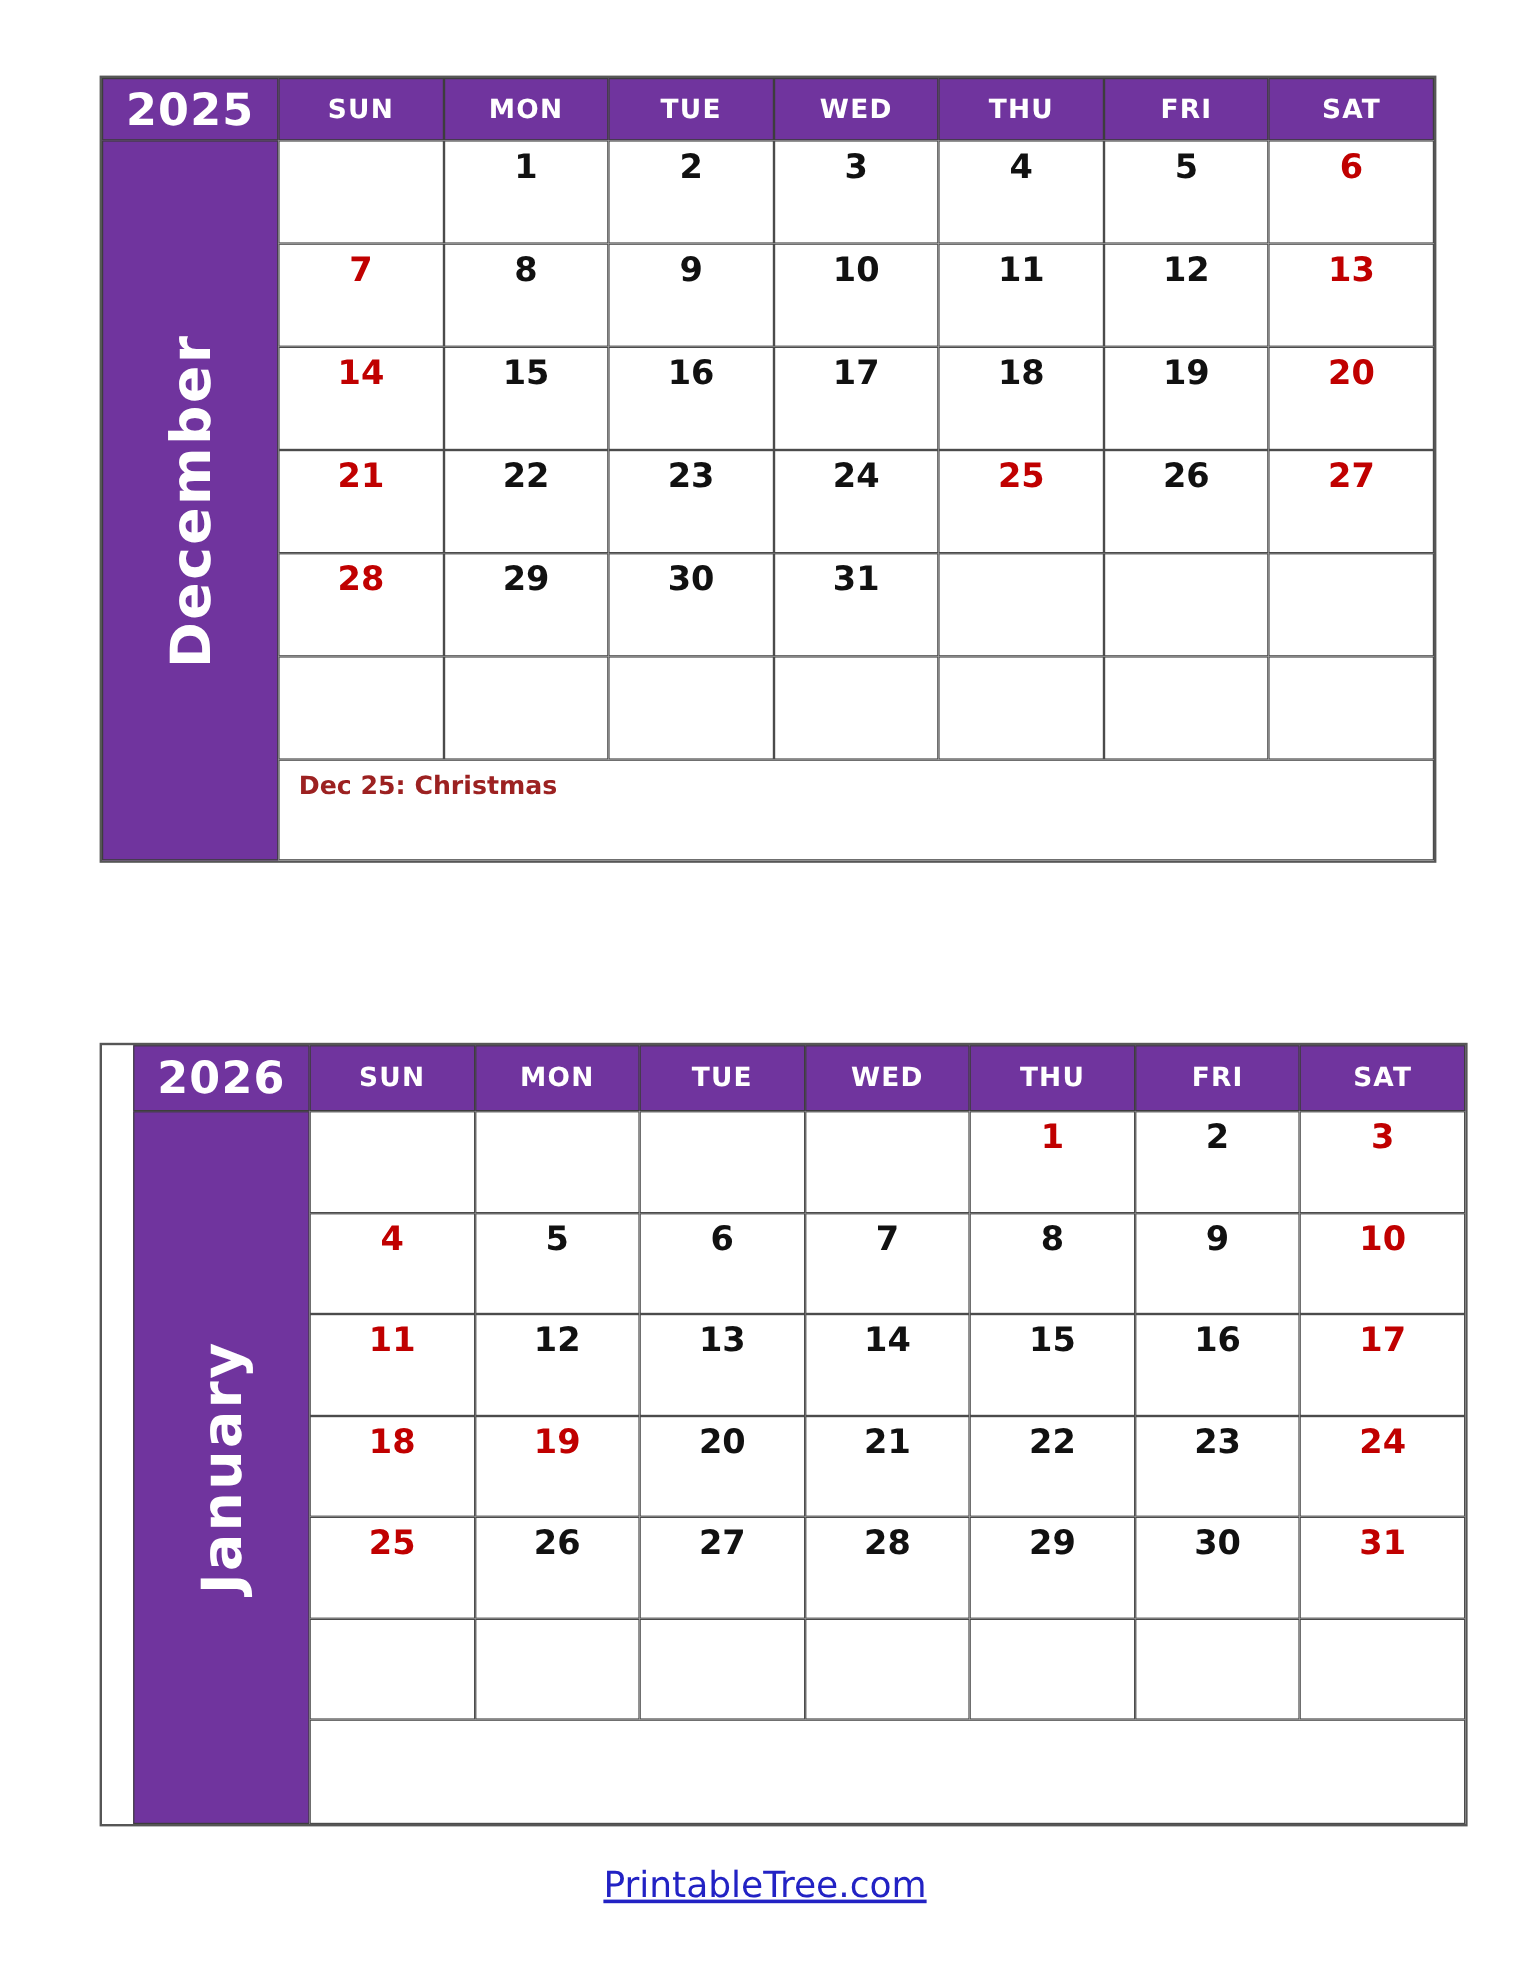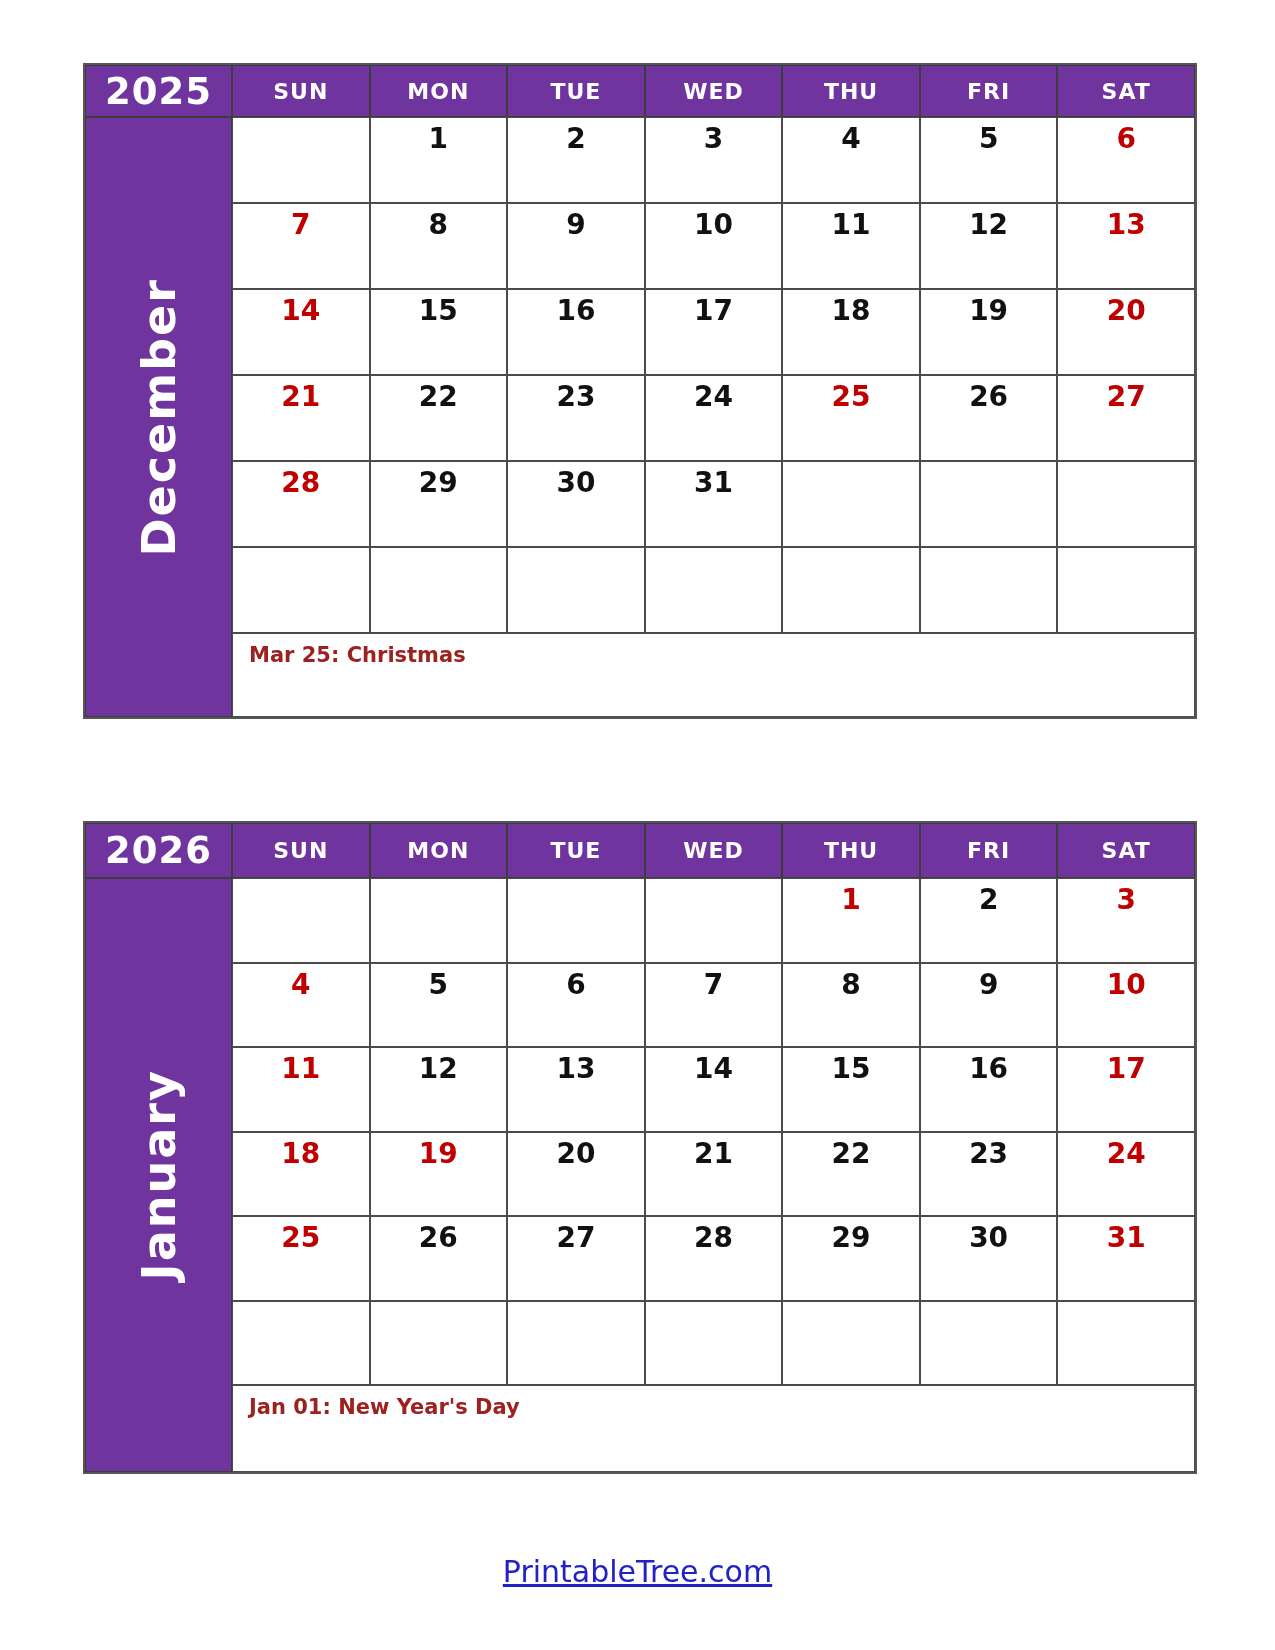--- a/index.html
+++ b/index.html
@@ -6,21 +6,21 @@
   body{
     width:1275px;height:1650px;position:relative;background:#ffffff;
     font-family:"DejaVu Sans","Liberation Sans",sans-serif;
   }
   .calendar{
     position:absolute;left:83px;width:1110px;
     display:grid;grid-template-columns:147px repeat(7,1fr);
     border:2px solid #565656;background:#ffffff;
   }
   .cal-dec{top:63px;grid-template-rows:52px repeat(6,86px) 84px;}
-  .cal-jan{top:821px;grid-template-rows:55px repeat(6,84.5px) 87px;}
+  .cal-jan{top:869px;grid-template-rows:55px repeat(6,84.5px) 87px;padding-left:26px;}
   .hdr{
     background:var(--purple,#70349E);color:#ffffff;font-weight:bold;
     display:flex;align-items:center;justify-content:center;
     border:1px solid #3d3d3d;
   }
   .hdr.year{font-size:37px;letter-spacing:1px;}
   .hdr.day{font-size:22px;letter-spacing:1px;}
   .sidebar{
     grid-column:1;grid-row:2/9;background:var(--purple,#70349E);
     border:1px solid #3d3d3d;
@@ -59,21 +59,21 @@
   <div class="hdr day">MON</div>
   <div class="hdr day">TUE</div>
   <div class="hdr day">WED</div>
   <div class="hdr day">THU</div>
   <div class="hdr day">FRI</div>
   <div class="hdr day">SAT</div>
   <div class="sidebar">
     <span class="month-text">December</span>
   </div>
   <div class="notes">
-    <div class="note-line">Mar 25: Christmas</div>
+    <div class="note-line">Dec 25: Christmas</div>
   </div>
 <div class="cell" style="grid-area: 2 / 2;"></div>
     <div class="cell" style="grid-area: 2 / 3;">
       <span class="num">1</span>
     </div>
     <div class="cell" style="grid-area: 2 / 4;">
       <span class="num">2</span>
     </div>
     <div class="cell" style="grid-area: 2 / 5;">
       <span class="num">3</span>
@@ -180,21 +180,20 @@
   <div class="hdr day">MON</div>
   <div class="hdr day">TUE</div>
   <div class="hdr day">WED</div>
   <div class="hdr day">THU</div>
   <div class="hdr day">FRI</div>
   <div class="hdr day">SAT</div>
   <div class="sidebar">
     <span class="month-text">January</span>
   </div>
   <div class="notes">
-    <div class="note-line">Jan 01: New Year's Day</div>
   </div>
 <div class="cell" style="grid-area: 2 / 2;"></div>
     <div class="cell" style="grid-area: 2 / 3;"></div>
     <div class="cell" style="grid-area: 2 / 4;"></div>
     <div class="cell" style="grid-area: 2 / 5;"></div>
     <div class="cell" style="grid-area: 2 / 6;">
       <span class="num red">1</span>
     </div>
     <div class="cell" style="grid-area: 2 / 7;">
       <span class="num">2</span>

